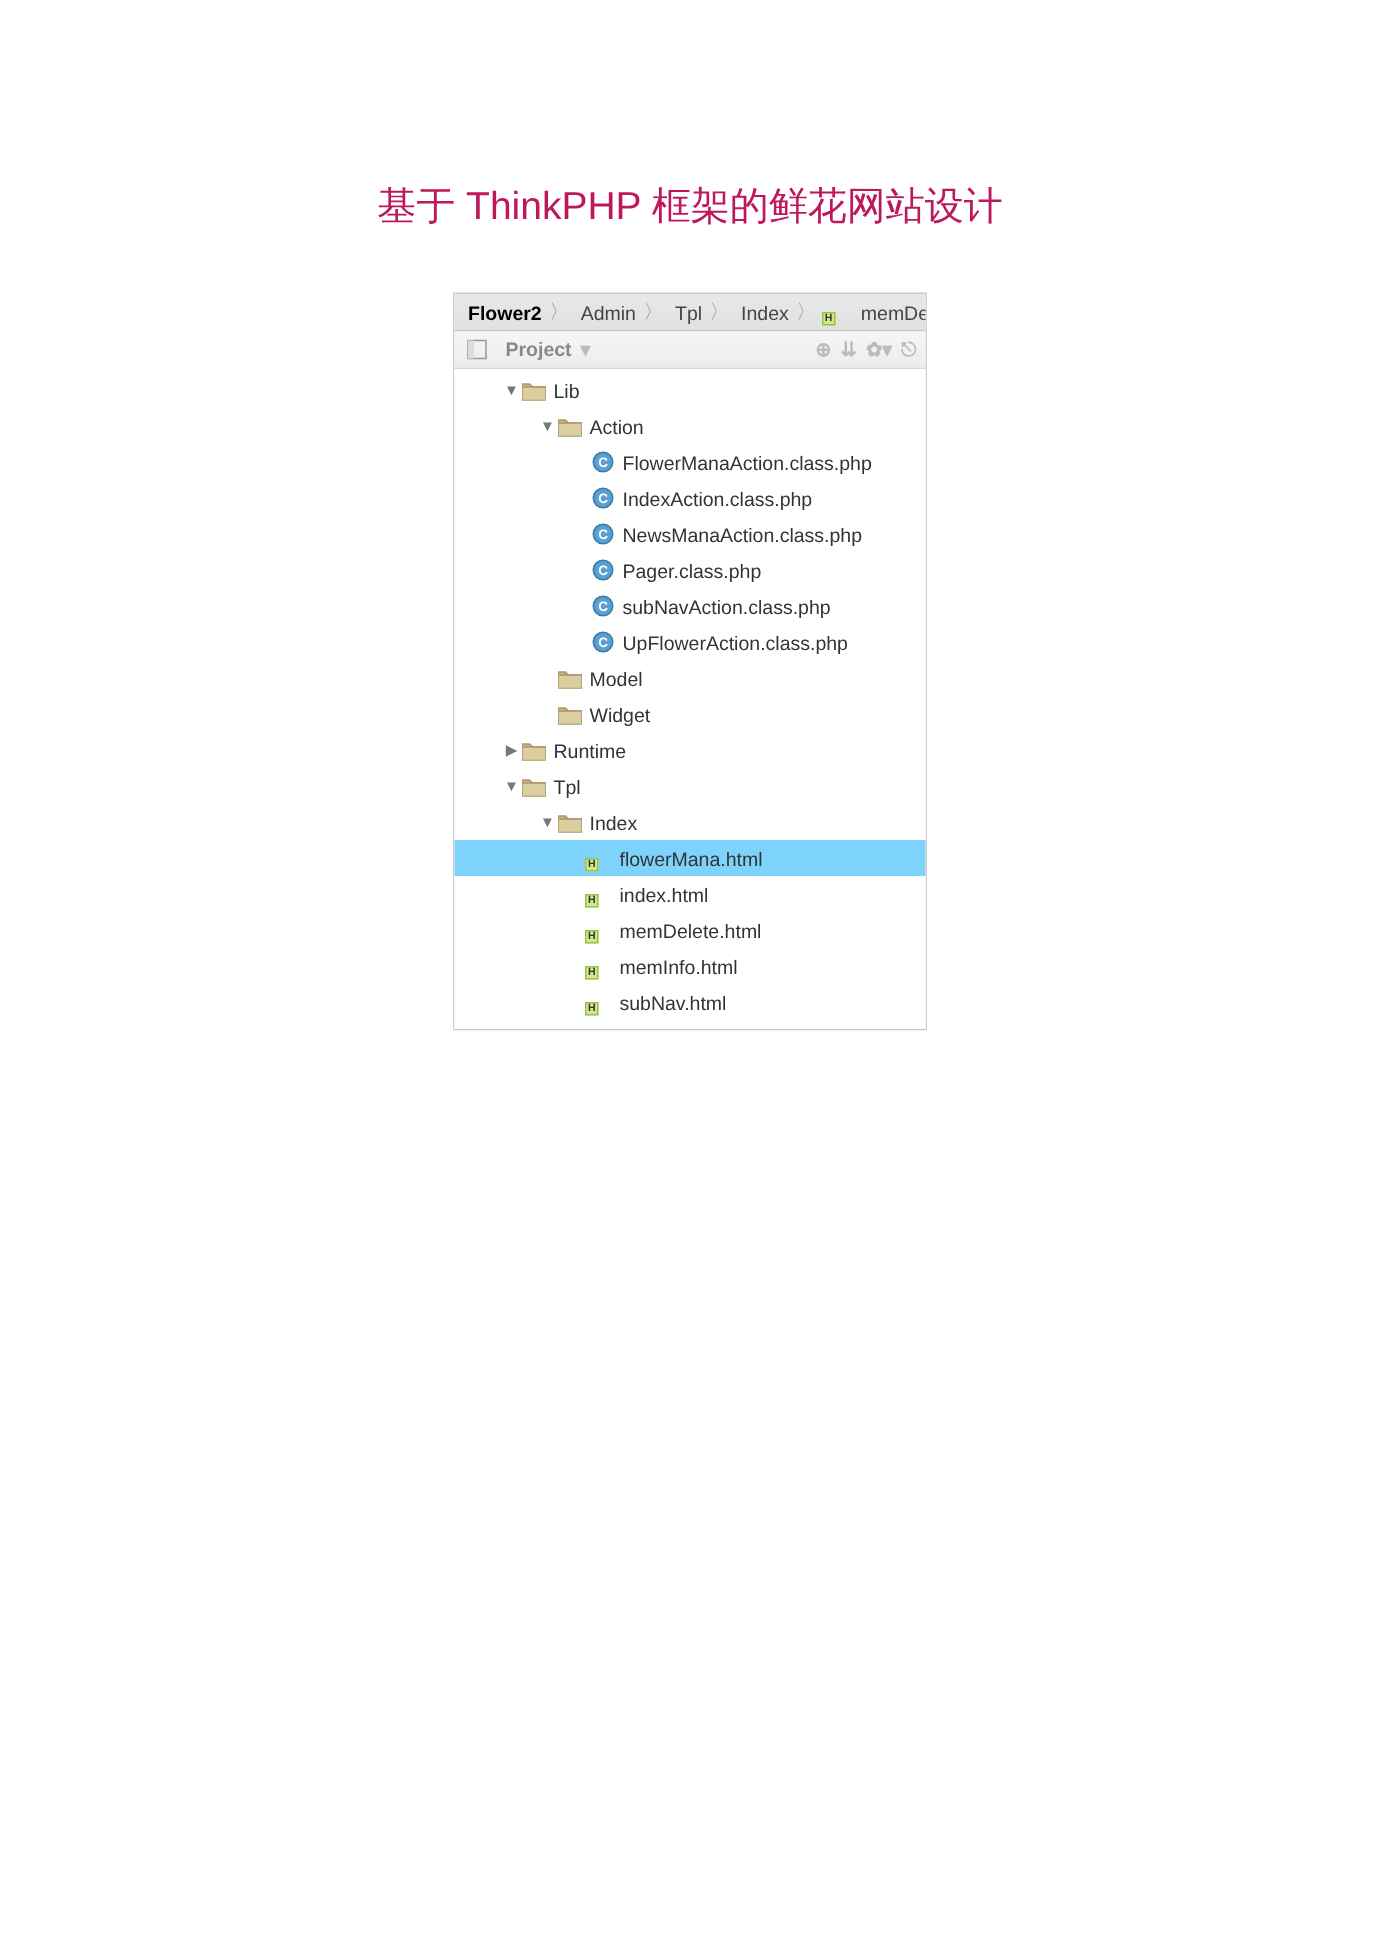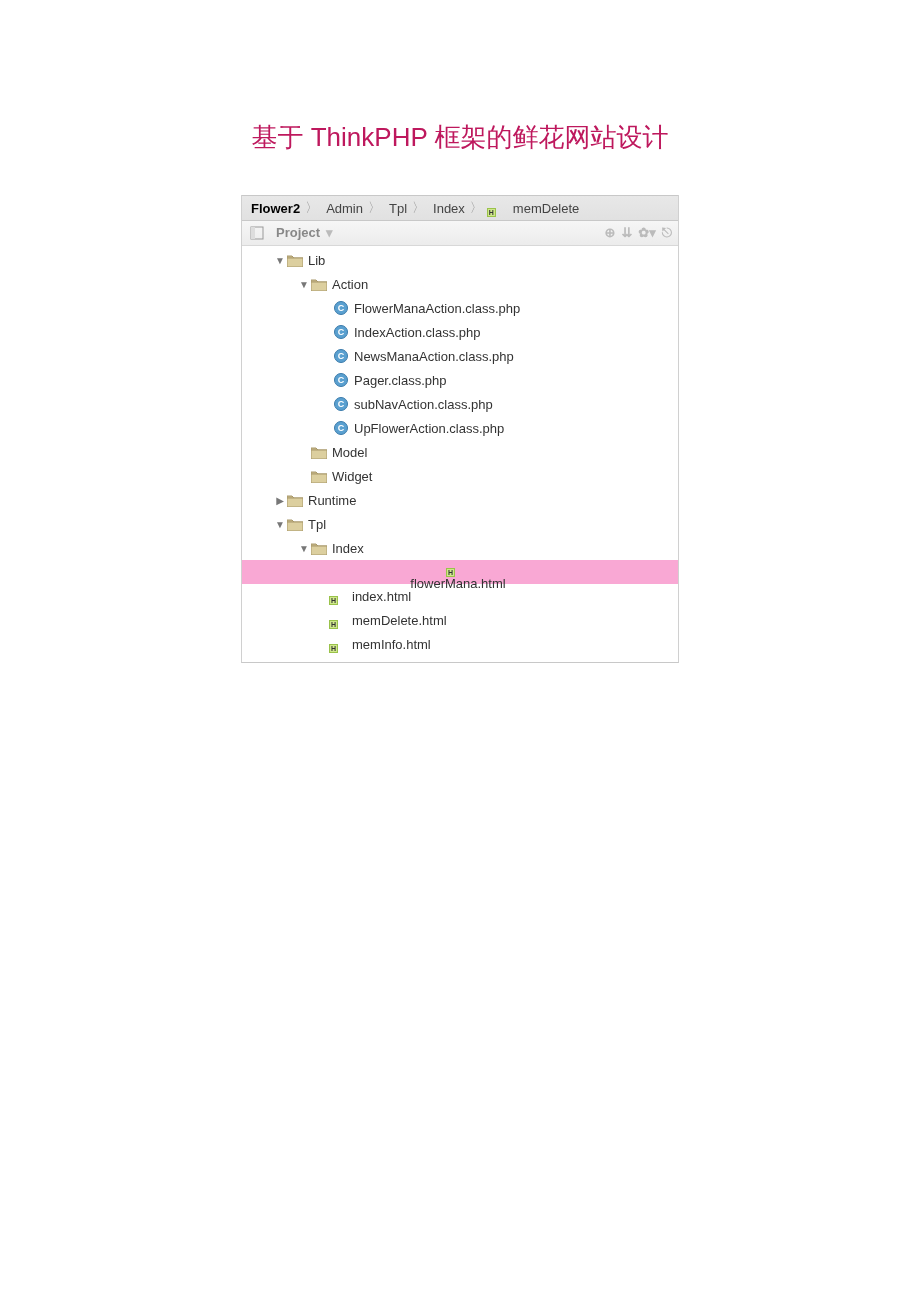--- a/index.html
+++ b/index.html
@@ -1,21 +1,21 @@
 <!DOCTYPE html>
 <html><head>
 <meta charset="utf-8">
 <style>
 * { margin: 0; padding: 0; box-sizing: border-box; }
 body { background: #fff; font-family: "Microsoft YaHei", "Segoe UI", sans-serif; font-size: 14px; color: #333; width: 920px; }
 .page { padding: 120px 0 0 0; }
 .title { text-align: center; font-size: 26px; font-weight: 400; color: #be185d; margin-bottom: 40px; }
 .ide {
   margin: 0 auto;
-  width: 438px;
+  width: 316px;
   border: 1px solid #d0d0d0;
   border-top: none;
   border-bottom: 1px solid #c8c8c8;
   background: #fff;
   font-size: 13px;
   font-family: "Segoe UI", "Microsoft YaHei", sans-serif;
 }
 .bc-bar {
   background: linear-gradient(#e8e8e8, #e1e1e1);
   border-top: 1px solid #c8c8c8;
@@ -44,21 +44,21 @@
 .proj-spacer { flex: 1; }
 .tool-ico { color: #bbb; font-size: 13px; }
 .tree { padding: 2px 0 6px 0; background: #fff; }
 .row {
   display: flex;
   align-items: center;
   height: 24px;
   padding-right: 4px;
   white-space: nowrap;
 }
-.row.selected { background: #f9a8d4; flex-direction: column; }
+.row.selected { background: #7dd3fc; }
 .arrow { width: 12px; display: inline-block; text-align: center; color: #777; font-size: 10px; }
 .arrow.blank { color: transparent; }
 .folder-icon, .html-icon, .proj-icon {
   width: 18px; height: 16px;
   display: inline-flex;
   align-items: center;
   justify-content: center;
   margin-right: 4px;
 }
 .folder-icon svg { width: 16px; height: 13px; }
@@ -308,16 +308,26 @@
       <div class="row">
           <span class="indent" style="width:88px"></span>
           <span class="html-icon">
             <svg class="page" viewBox="0 0 12 15">
               <path d="M0 0 L8 0 L12 4 L12 15 L0 15 Z" fill="#e8f0f8" stroke="#9ab0c0"></path>
             </svg>
             <span class="html-badge">H</span>
           </span>
           <span class="label">memInfo.html</span>
         </div>
+      <div class="row">
+          <span class="indent" style="width:88px"></span>
+          <span class="html-icon">
+            <svg class="page" viewBox="0 0 12 15">
+              <path d="M0 0 L8 0 L12 4 L12 15 L0 15 Z" fill="#e8f0f8" stroke="#9ab0c0"></path>
+            </svg>
+            <span class="html-badge">H</span>
+          </span>
+          <span class="label">subNav.html</span>
+        </div>
 
     </div>
   </div>
 </div>
 
 </body></html>

